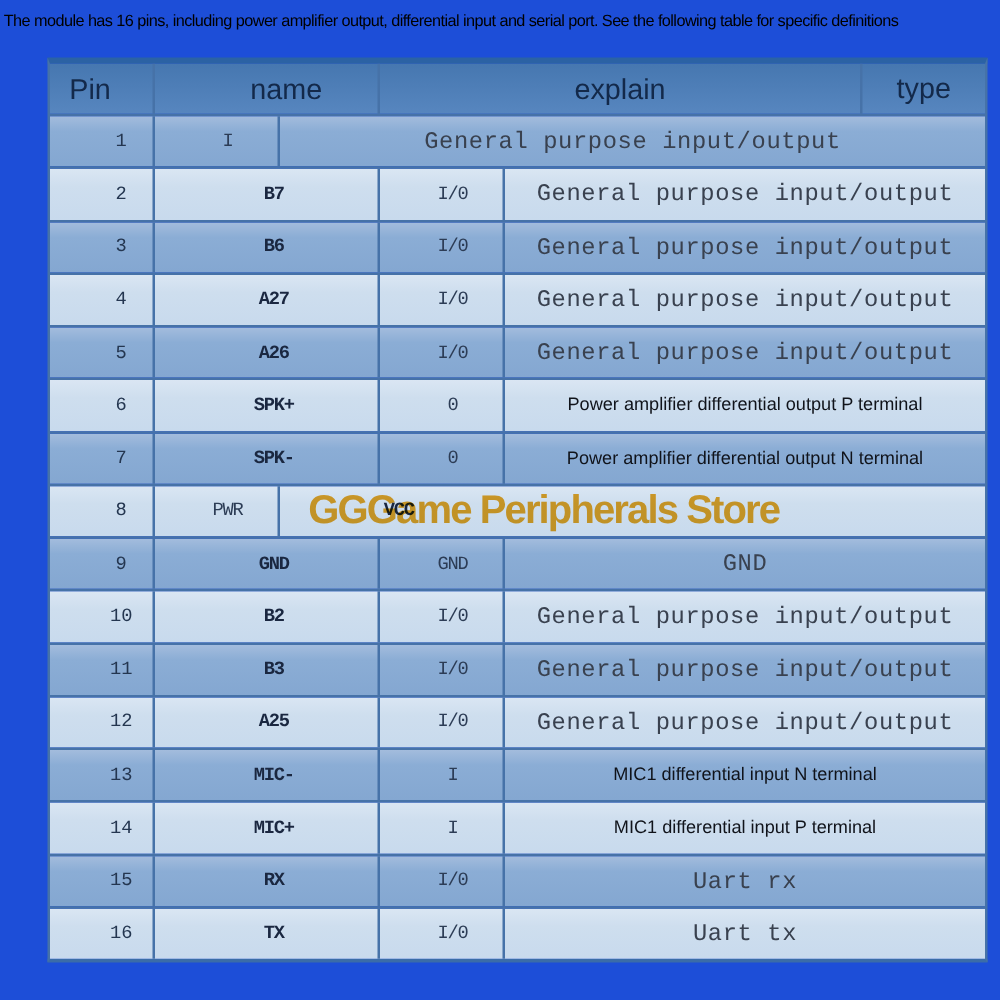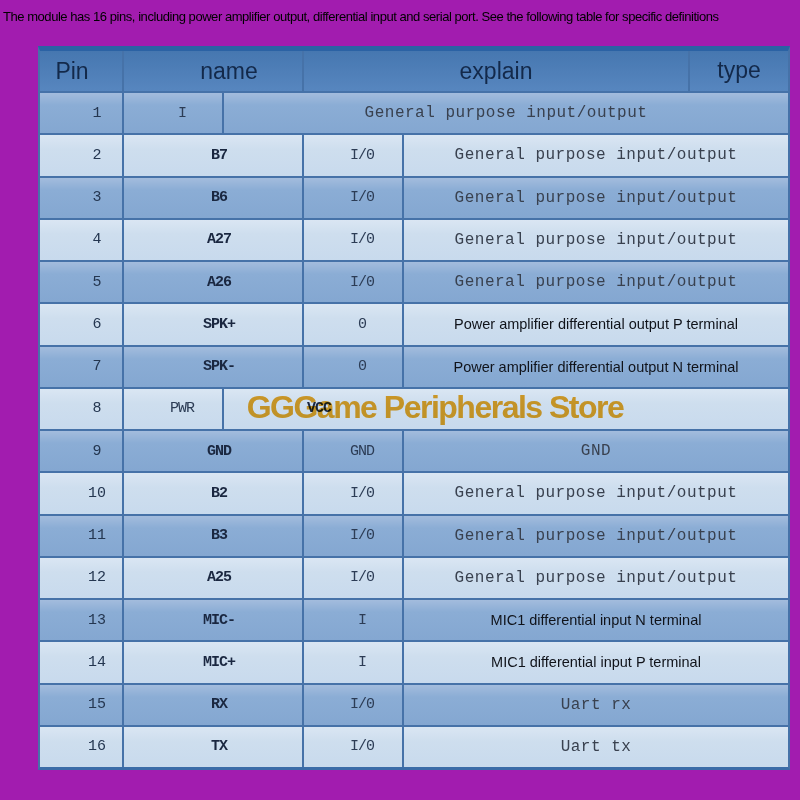--- a/index.html
+++ b/index.html
@@ -1,17 +1,17 @@
 <!DOCTYPE html>
 <html><head>
 <meta charset="utf-8">
 <style>
   html,body{margin:0;padding:0;background:#ffffff;}
   .page{
-    position:relative;width:800px;height:800px;background:#a21caf;overflow:hidden;
+    position:relative;width:800px;height:800px;background:#1d4ed8;overflow:hidden;
     font-family:"Liberation Sans",sans-serif;
   }
   .intro{
     position:absolute;left:3px;top:9px;width:796px;
     font-size:13px;letter-spacing:-0.45px;color:#000;white-space:nowrap;
   }
   
   .pin-table{
     position:absolute;left:38px;top:46px;width:752px;height:724px;
     box-sizing:border-box;display:flex;flex-direction:column;
@@ -47,21 +47,21 @@
   }
   .name-cell{
     font-family:"Liberation Mono",monospace;font-size:15px;font-weight:bold;
     color:#1a2740;padding-left:12px;letter-spacing:-1px;
   }
   .type-cell{
     font-family:"Liberation Mono",monospace;font-size:15px;color:#2c3c55;
     padding-left:18px;letter-spacing:-1px;
   }
   .explain-cell.serif{
-    font-family:"Liberation Mono",monospace;font-size:16px;color:#39414f;
+    font-family:"Liberation Mono",monospace;font-size:19px;color:#39414f;
     letter-spacing:0.5px;
   }
   .explain-cell.sans{
     font-family:"Liberation Sans",sans-serif;font-size:14.5px;color:#10131a;
   }
   
   .watermark{
     position:absolute;left:231px;top:386px;width:408px;height:42px;
     display:flex;align-items:center;justify-content:center;
     font-family:"Liberation Sans",sans-serif;font-weight:bold;font-size:32px;

